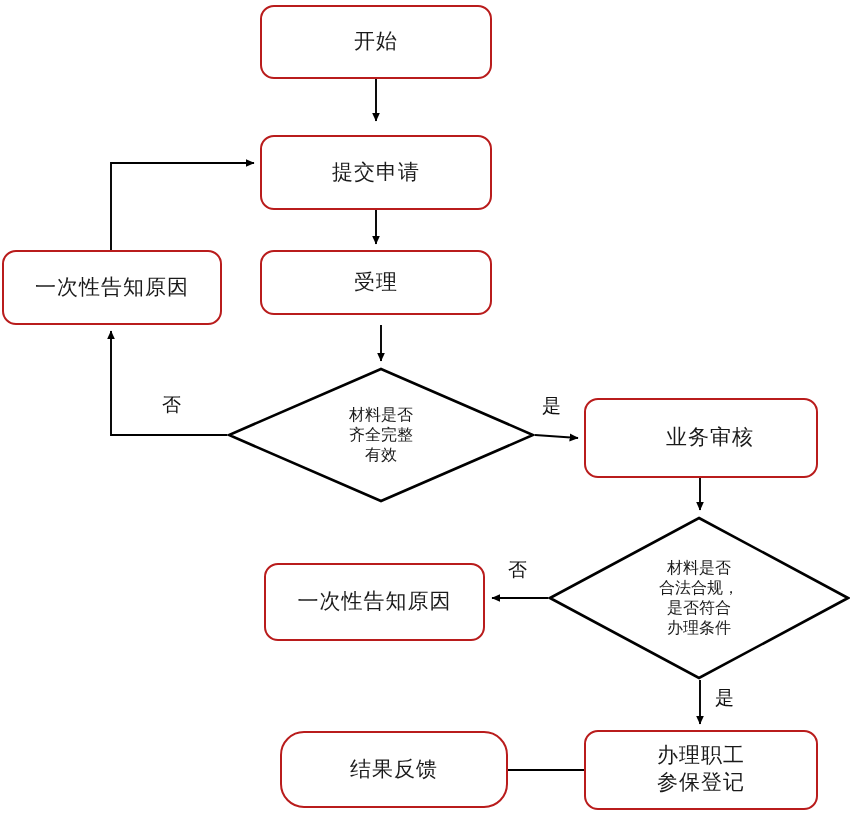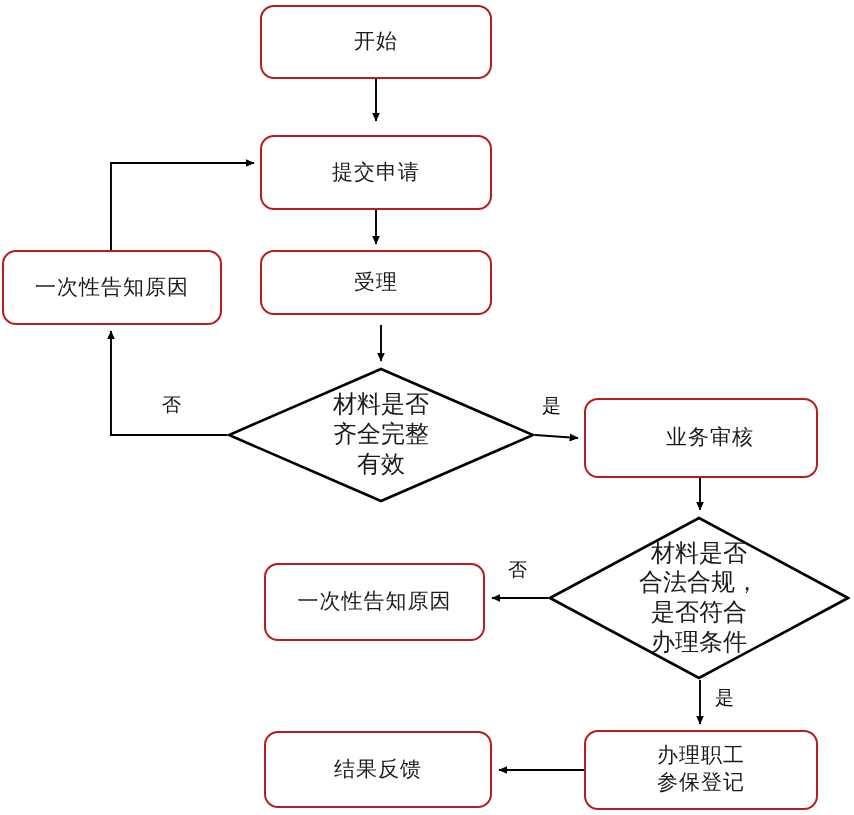--- a/index.html
+++ b/index.html
@@ -47,21 +47,21 @@
     border:none;
   }
   .decision .dshape{
     position:absolute;
     left:0;top:0;
     width:100%;height:100%;
   }
   .decision .txt{
     position:relative;
     z-index:3;
-    font-size:24px;
+    font-size:16px;
     line-height:1.24;
     letter-spacing:0px;
     white-space:pre-line;
   }
   .edge-label{
     position:absolute;
     font-size:19px;
     color:#111111;
     z-index:3;
     background:transparent;
@@ -143,21 +143,21 @@
 
   <div class="node proc" style="left:264px;top:563px;width:221px;height:78px;">
     <span class="txt">一次性告知原因</span>
   </div>
 
   <div class="node proc" style="left:584px;top:730px;width:234px;height:80px;font-family:Liberation Mono, monospace;">
     <span class="txt">办理职工
 参保登记</span>
   </div>
 
-  <div class="node proc" style="left:264px;top:731px;width:228px;height:77px;">
+  <div class="node proc" style="left:280px;top:731px;width:228px;height:77px;border-radius:24px;">
     <span class="txt">结果反馈</span>
   </div>
 
   <div class="edge-label" style="left:162px;top:395px;">否</div>
   <div class="edge-label" style="left:542px;top:396px;">是</div>
   <div class="edge-label" style="left:508px;top:560px;">否</div>
   <div class="edge-label" style="left:715px;top:688px;">是</div>
 
 </div>
 

